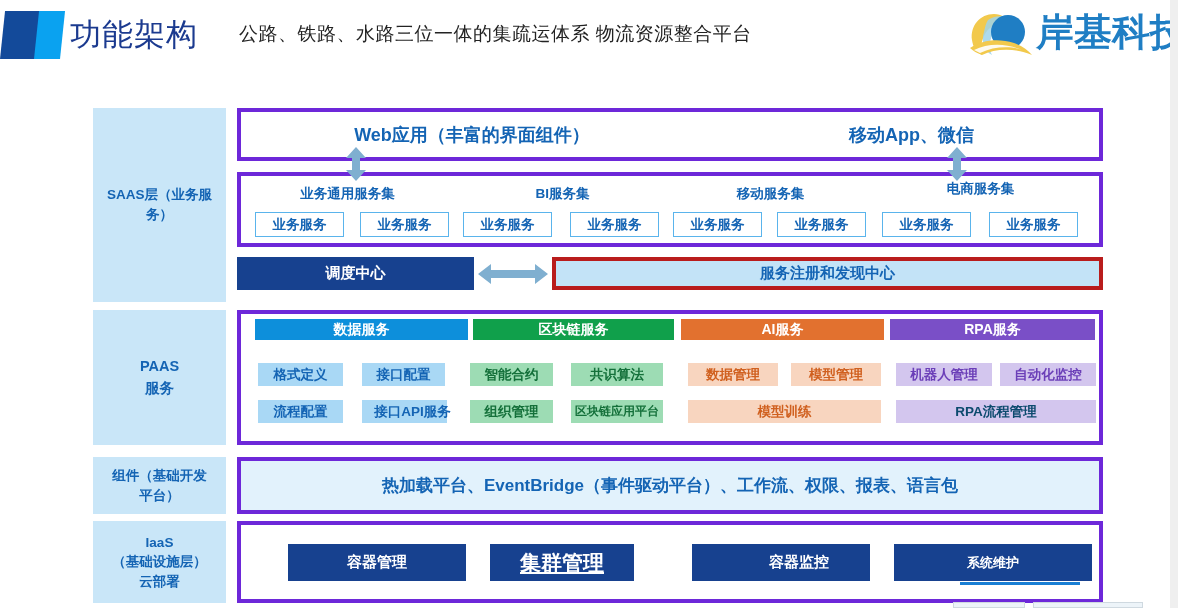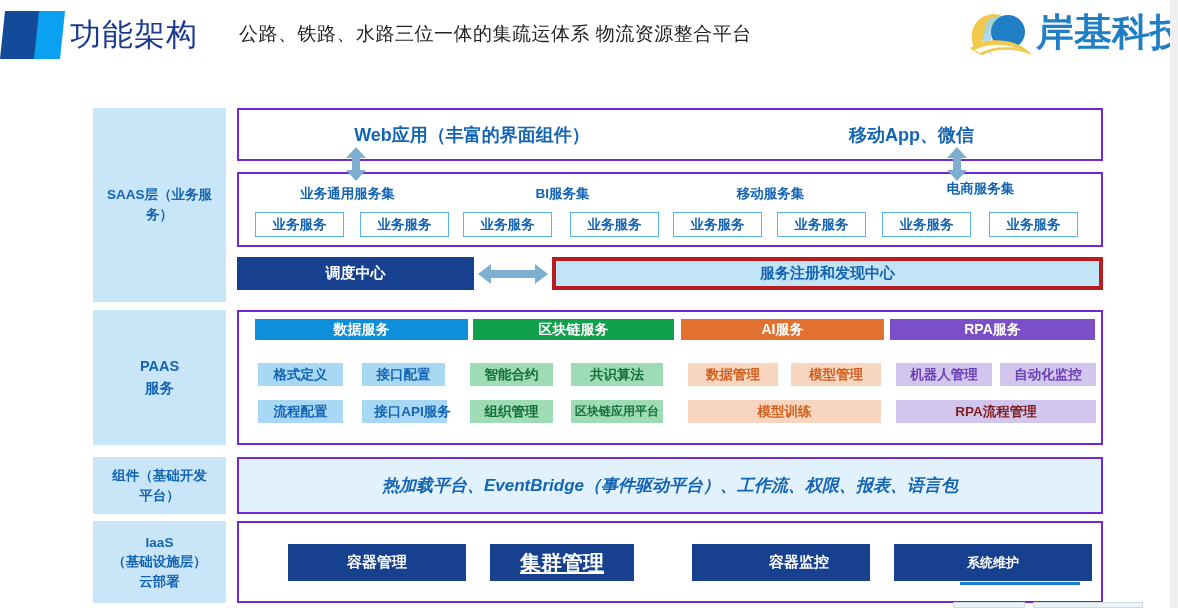--- a/index.html
+++ b/index.html
@@ -50,23 +50,22 @@
     background: #c9e6f8;
     color: #1464b4;
     font-size: 13.5px; font-weight: 700;
     display: flex; align-items: center; justify-content: center;
     text-align: center; line-height: 1.45; padding: 0 6px;
   }
 
   
   .panel {
     position: absolute;
-    border: 2px solid #6d28d9;
+    border: 4px solid #6d28d9;
     background: #ffffff;
-    font-style: italic;
   }
 
   
   .panel-title {
     position: absolute;
     color: #1464b4; font-weight: 700;
     display: flex; align-items: center; justify-content: center;
     text-align: center; white-space: nowrap;
   }
 
@@ -234,21 +233,21 @@
   <div class="paas-item" style="left:571px; top:400px; width:92px; height:23px; background:#9ddcb4; color:#14703a; font-size:12px;">区块链应用平台</div>
 
   <div class="paas-head" style="left:681px; top:319px; width:203px; height:21px; background:#e2712f;">AI服务</div>
   <div class="paas-item" style="left:688px; top:363px; width:90px; height:23px; background:#f8d5bf; color:#d0601f;">数据管理</div>
   <div class="paas-item" style="left:791px; top:363px; width:90px; height:23px; background:#f8d5bf; color:#d0601f;">模型管理</div>
   <div class="paas-item" style="left:688px; top:400px; width:193px; height:23px; background:#f8d5bf; color:#d0601f;">模型训练</div>
 
   <div class="paas-head" style="left:890px; top:319px; width:205px; height:21px; background:#7a4fc7;">RPA服务</div>
   <div class="paas-item" style="left:896px; top:363px; width:96px; height:23px; background:#d3c6ee; color:#6b3fb8;">机器人管理</div>
   <div class="paas-item" style="left:1000px; top:363px; width:96px; height:23px; background:#d3c6ee; color:#6b3fb8;">自动化监控</div>
-  <div class="paas-item" style="left:896px; top:400px; width:200px; height:23px; background:#d3c6ee; color:#7f1d1d;">RPA流程管理</div>
+  <div class="paas-item" style="left:896px; top:400px; width:200px; height:23px; background:#d3c6ee; color:#0c4a6e;">RPA流程管理</div>
 
   <div class="panel" style="left:237px; top:457px; width:866px; height:57px; background:#e2f2fc;">
     <div class="comp-text">热加载平台、EventBridge（事件驱动平台）、工作流、权限、报表、语言包</div>
   </div>
 
   <div class="panel" style="left:237px; top:521px; width:866px; height:82px;"></div>
   <div class="bar bar-navy" style="left:288px; top:544px; width:178px; height:37px; font-size:15px;">容器管理</div>
   <div class="bar bar-navy" style="left:490px; top:544px; width:144px; height:37px; font-size:21px;text-decoration:underline;">集群管理</div>
   <div class="bar bar-navy" style="left:692px; top:544px; width:178px; height:37px; font-size:15px;padding-left:36px;">容器监控</div>
   <div class="bar bar-navy" style="left:894px; top:544px; width:198px; height:37px; font-size:13px;">系统维护</div>

